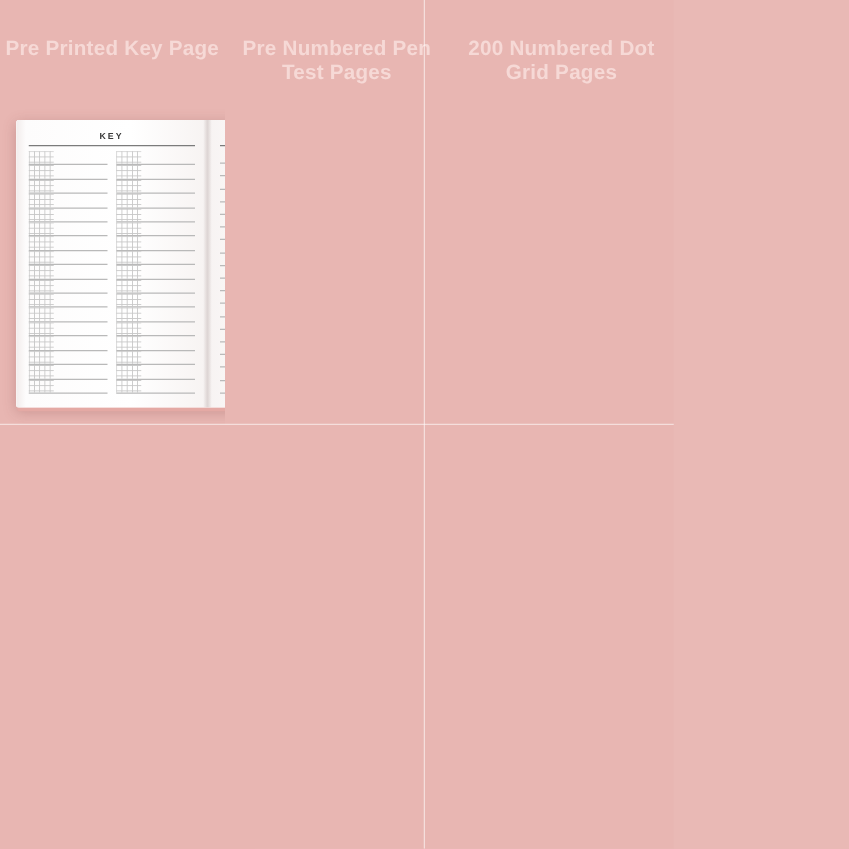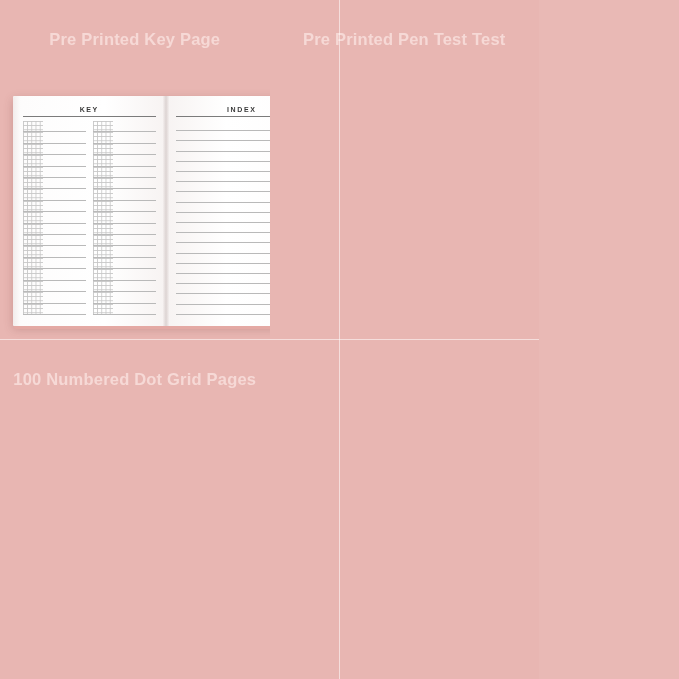--- a/index.html
+++ b/index.html
@@ -12,21 +12,21 @@
     height: 679px;
     font-family: "Liberation Sans", sans-serif;
     overflow: hidden;
   }
   .board {
     position: relative;
     width: 539px;
     height: 679px;
     background: #e8b6b2;
     display: grid;
-    grid-template-columns: 1fr 1fr;
+    grid-template-columns: 1fr 1fr 1fr;
     grid-template-rows: 1fr 1fr;
   }
   
   .board::before {
     content: "";
     position: absolute;
     left: 0; right: 0;
     top: 339px;
     height: 1px;
     background: rgba(255,255,255,0.55);
@@ -363,22 +363,22 @@
           </div>
         </div>
         <div class="spine"></div>
       </div>
     </div>
     <div class="ribbon rb-q1"></div>
   </div>
 
 
   <div class="quad">
-    <div class="quad-title">Pre Printed Pen Test Test</div>
+    <div class="quad-title">Pre Numbered Pen Test Pages</div>
 
   </div>
 
   <div class="quad">
-    <div class="quad-title">100 Numbered Dot Grid Pages</div>
+    <div class="quad-title">200 Numbered Dot Grid Pages</div>
 
   </div>
 
 </div>
 
 </body></html>

